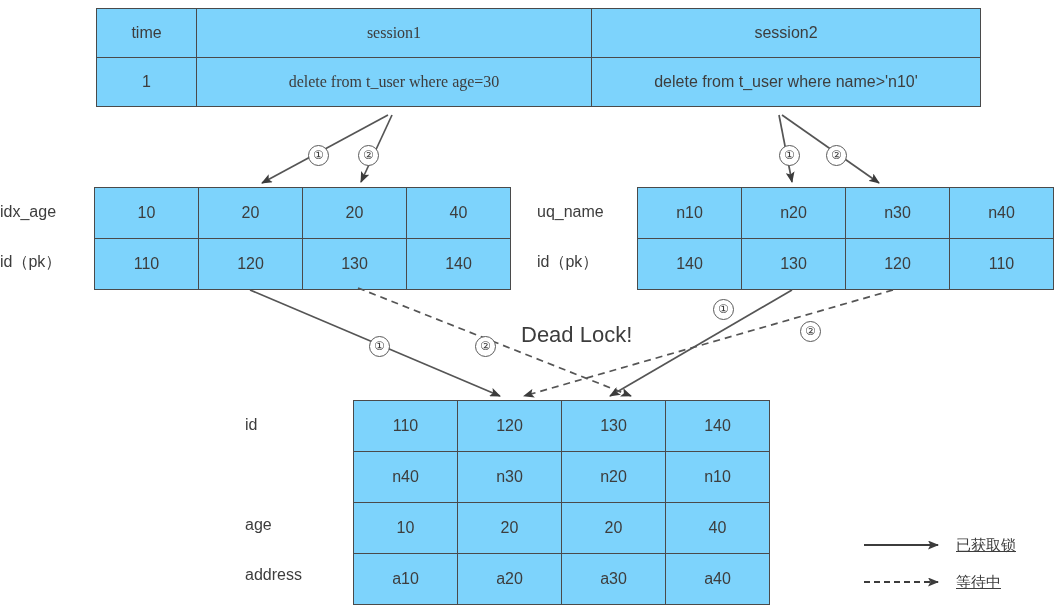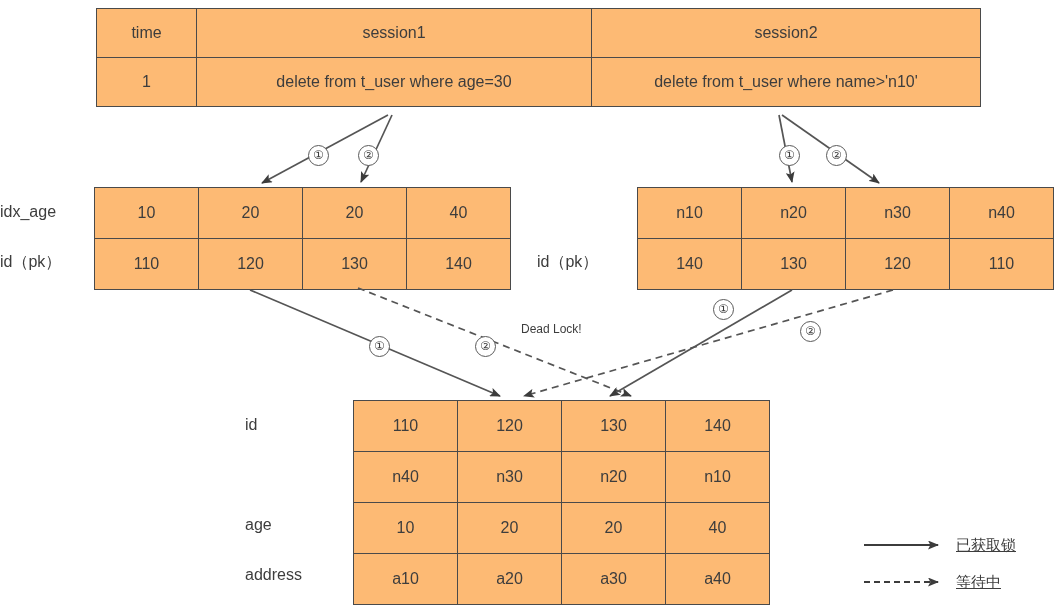--- a/index.html
+++ b/index.html
@@ -5,35 +5,35 @@
   html,body{margin:0;padding:0;}
   body{
     width:1061px;height:607px;
     background:#ffffff;
     font-family:"Liberation Sans","DejaVu Sans",sans-serif;
     color:#3b3b3b;
     position:relative;
     overflow:hidden;
   }
   #stage{position:absolute;inset:0;width:1061px;height:607px;}
-  .tbl{position:absolute;border-collapse:collapse;background:#fdba74;}
+  .tbl{position:absolute;border-collapse:collapse;background:#7dd3fc;}
   .tbl td{
     border:1.6px solid #4a4a4a;
     text-align:center;
     vertical-align:middle;
     font-size:16px;
     color:#3d3d3d;
     white-space:nowrap;
     padding:0;
   }
   
   #session-table{left:96px;top:8px;}
   #session-table td{height:48px;}
   .c-time{width:99px;}
-  .c-s1{width:394px;}
+  .c-s1{width:394px;font-family:Liberation Serif, serif;}
   .c-s2{width:388px;}
   
   #idx-age-table{left:94px;top:187px;}
   #idx-age-table td{width:103px;height:50px;}
   #uq-name-table{left:637px;top:187px;}
   #uq-name-table td{width:103px;height:50px;}
   
   #main-table{left:353px;top:400px;}
   #main-table td{width:103px;height:50px;}
 
@@ -41,21 +41,21 @@
     position:absolute;
     font-size:16px;
     color:#3d3d3d;
     white-space:nowrap;
     line-height:50px;
     height:50px;
   }
   .deadlock{
     position:absolute;
     left:521px;top:322px;
-    font-size:12px;
+    font-size:22px;
     color:#3d3d3d;
     white-space:nowrap;
   }
   .legend-text{
     position:absolute;
     font-size:15px;
     color:#3d3d3d;
     white-space:nowrap;
     text-decoration:underline;
   }
@@ -104,20 +104,21 @@
     </tr>
     <tr>
       <td>110</td>
       <td>120</td>
       <td>130</td>
       <td>140</td>
     </tr>
   </tbody>
     </table>
 
+  <div class="rowlabel" style="left:537px;top:187px;width:92px;">uq_name</div>
   <div class="rowlabel" style="left:537px;top:237px;width:92px;">id（pk）</div>
   <table class="tbl" id="uq-name-table">
     <tbody>
         <tr>
       <td>n10</td>
       <td>n20</td>
       <td>n30</td>
       <td>n40</td>
     </tr>
     <tr>

